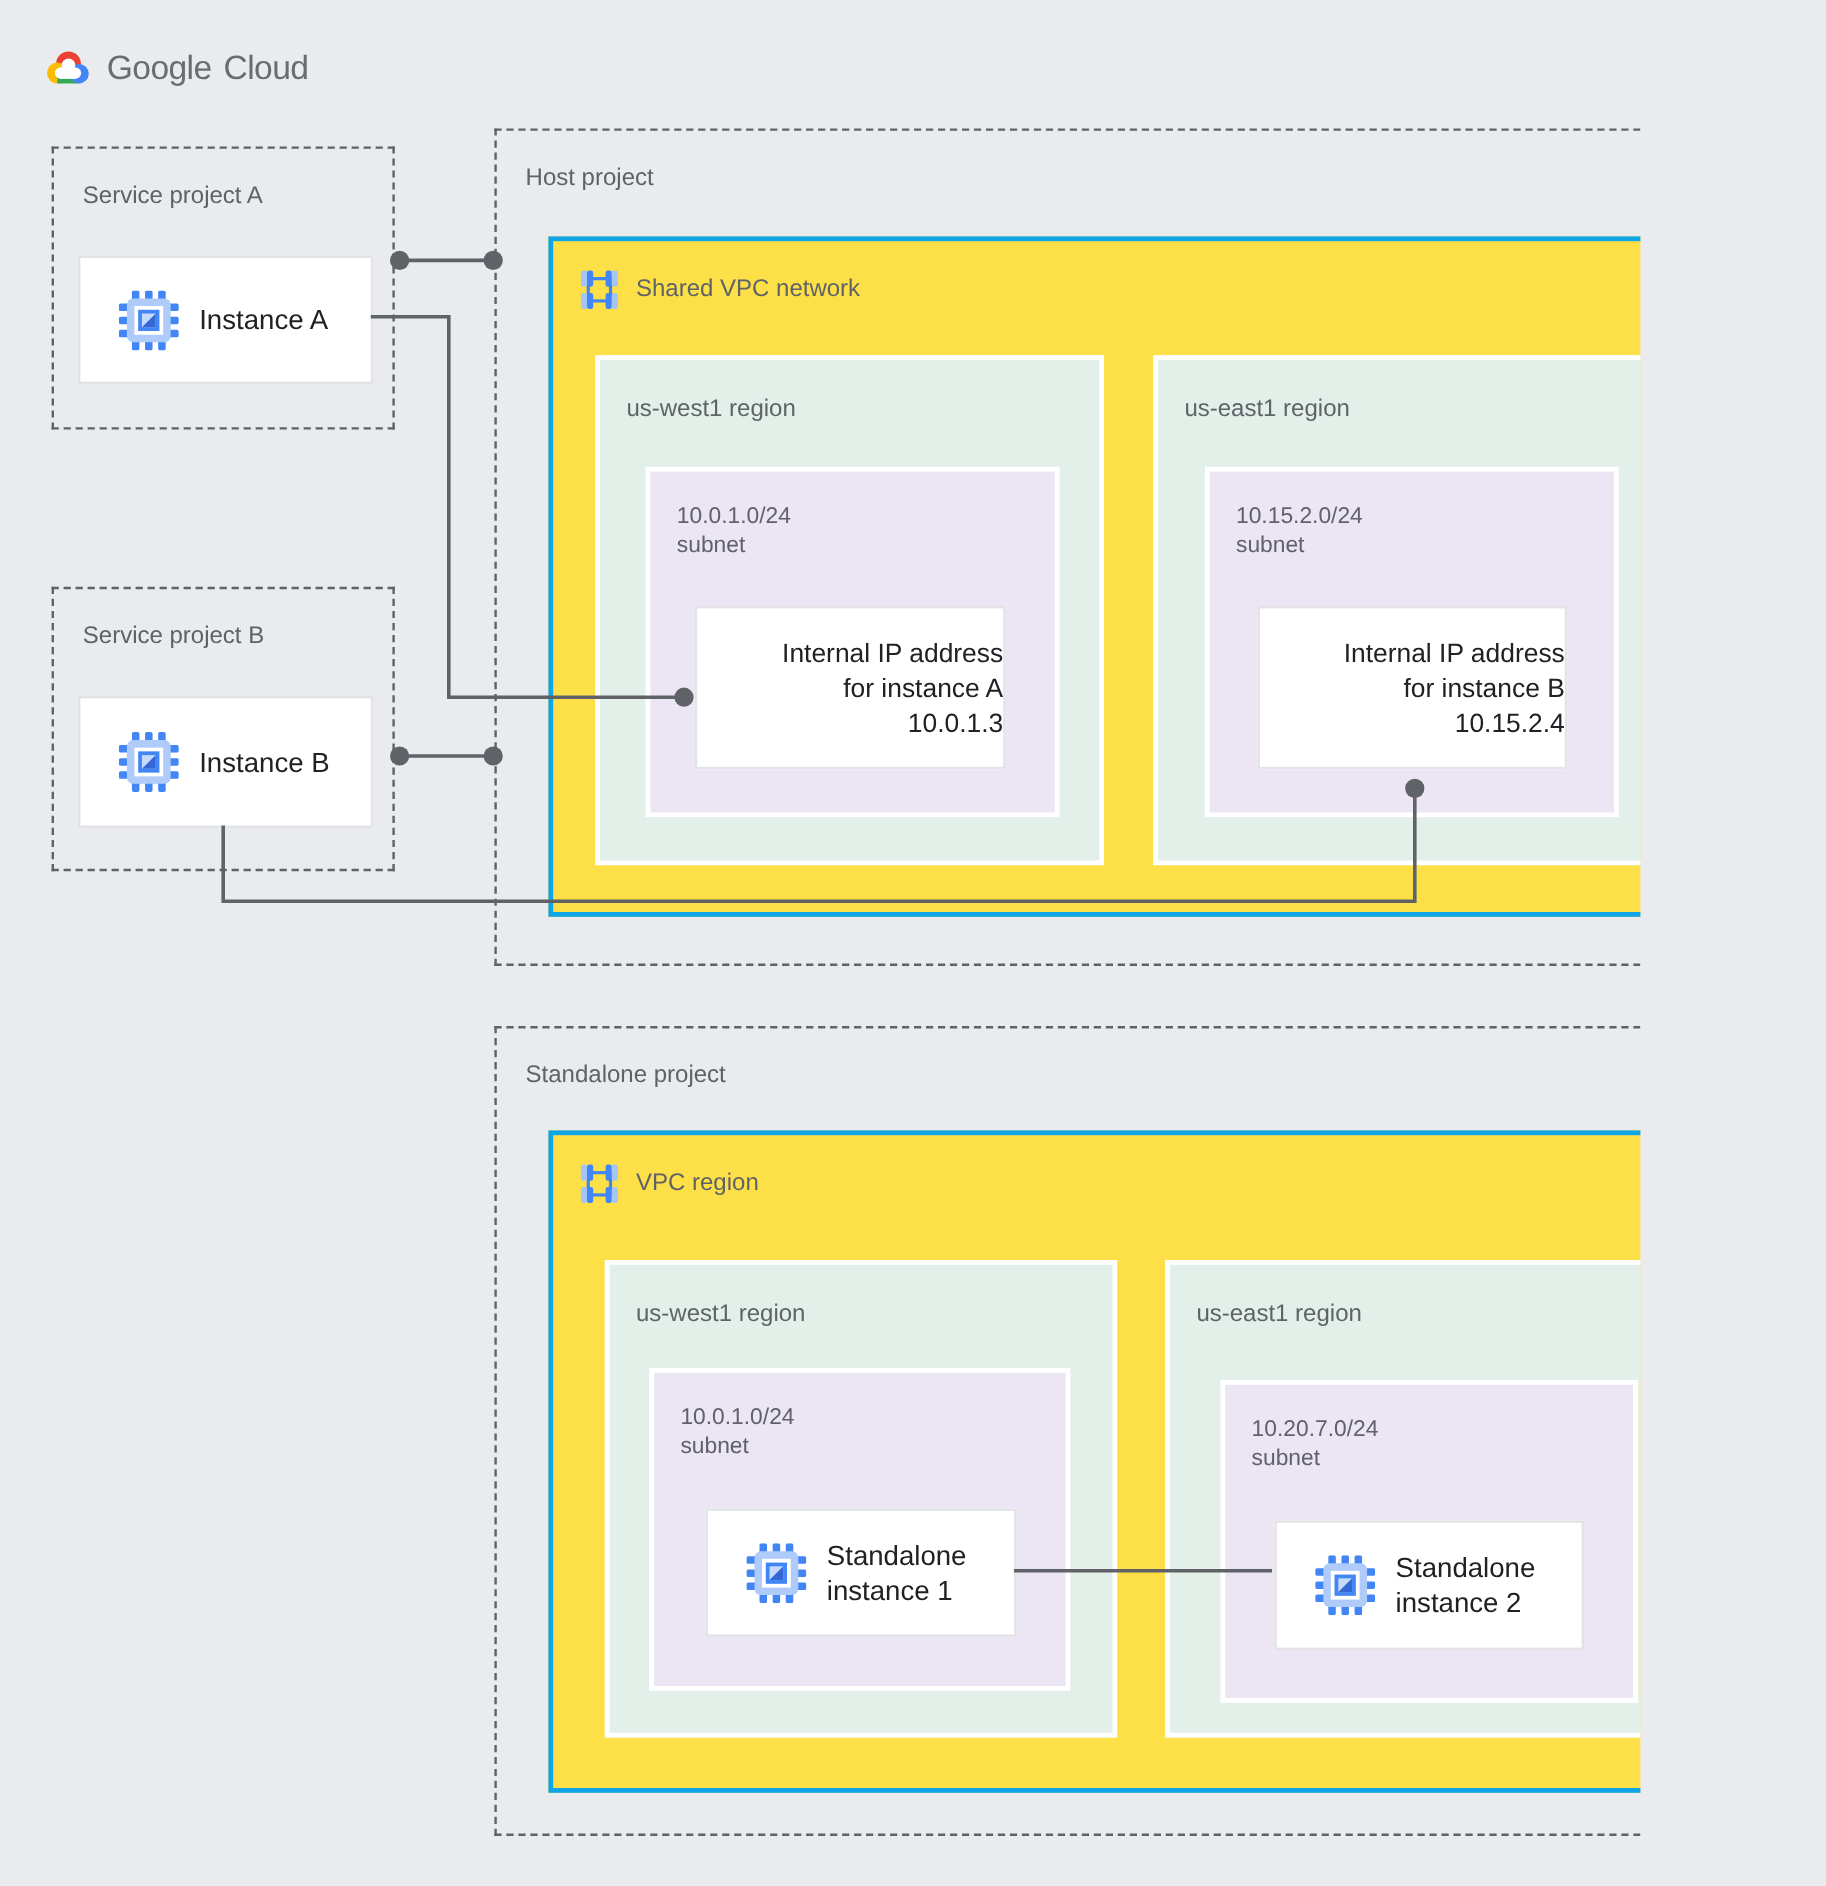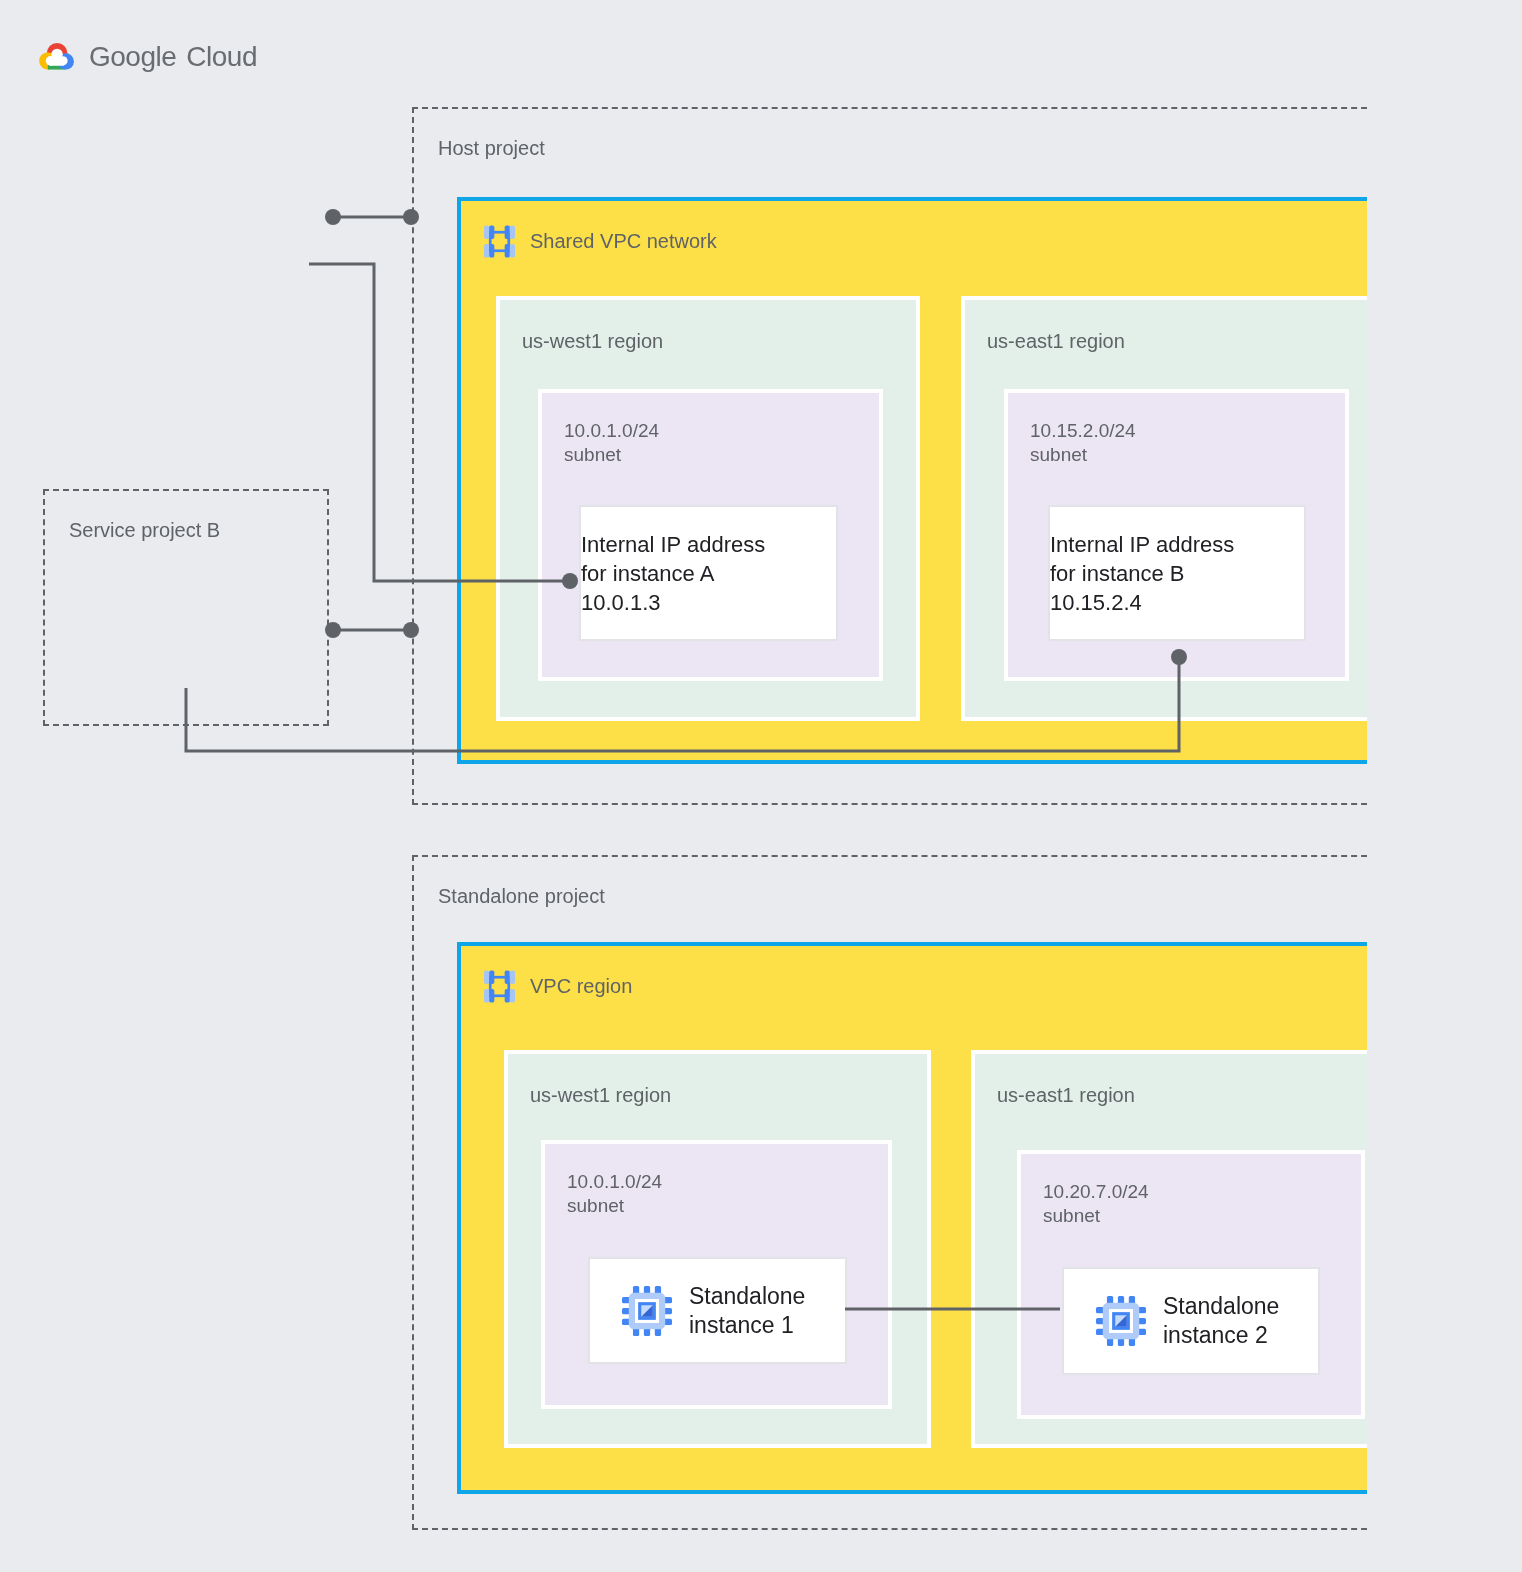--- a/index.html
+++ b/index.html
@@ -22,21 +22,21 @@
   .region-label { position:absolute; left:22px; top:30px; font-size:20px; color:#5F6368; white-space:nowrap; }
   .subnet-label { position:absolute; left:22px; top:26px; font-size:19px; line-height:24px; color:#5F6368; }
 
   .net-head { position:absolute; left:22px; top:24px; display:flex; align-items:center; gap:14px; }
   .net-head .lbl { font-size:20px; color:#5F6368; white-space:nowrap; }
 
   
   .card { background:#FFFFFF; border:2px solid #E2E3E6; }
   .inst-card { display:flex; align-items:center; padding-left:32px; gap:17px; }
   .inst-card .txt { font-size:23px; color:#202124; line-height:29px; }
-  .ip-card { display:flex; flex-direction:column; align-items:flex-start; justify-content:center;
+  .ip-card { display:flex; flex-direction:column; align-items:flex-end; justify-content:center;
              font-size:22px; line-height:29px; color:#202124; text-align:center; }
 
   
   #logo { position:absolute; left:33px; top:38px; display:flex; align-items:center; gap:10px; }
   #logo .g { font-size:28px; font-weight:500; color:#696D71; letter-spacing:-0.5px; }
   #logo .c { font-size:28px; font-weight:400; color:#696D71; letter-spacing:-0.5px; }
 
   
   #wires { position:absolute; left:0; top:0; pointer-events:none; z-index:50; }
 
@@ -95,23 +95,38 @@
       <circle cx="30" cy="21.5" r="7.5" fill="#4285F4"></circle>
       <circle cx="22" cy="15" r="5.2" fill="#FFFFFF"></circle>
       <circle cx="16" cy="21" r="4.4" fill="#FFFFFF"></circle>
       <circle cx="27.5" cy="21" r="4.2" fill="#FFFFFF"></circle>
       <rect x="15.5" y="17.5" width="12.5" height="8" fill="#FFFFFF"></rect>
     </svg>
     <span class="g">Google</span>
     <span class="c">Cloud</span>
   </div>
 
+  <div class="abs proj" style="left:43px;top:122px;width:286px;height:236px;">
+    <div class="proj-label">Service project A</div>
+    <div class="abs card inst-card" style="left:20px;top:89px;width:246px;height:107px;">
+      <svg class="icon" width="50" height="50" viewBox="0 0 48 48">
+          <use href="#chip-icon"></use>
+        </svg>
+      <span class="txt">Instance A</span>
+    </div>
+  </div>
 
   <div class="abs proj" style="left:43px;top:489px;width:286px;height:237px;">
     <div class="proj-label">Service project B</div>
+    <div class="abs card inst-card" style="left:20px;top:89px;width:246px;height:110px;">
+      <svg class="icon" width="50" height="50" viewBox="0 0 48 48">
+          <use href="#chip-icon"></use>
+        </svg>
+      <span class="txt">Instance B</span>
+    </div>
   </div>
 
   <div class="abs proj" style="left:412px;top:107px;width:1065px;height:698px;">
     <div class="proj-label">Host project</div>
 
     <div class="abs net" style="left:43px;top:88px;width:979px;height:567px;">
       <div class="net-head">
         <svg class="icon" width="33" height="33" viewBox="0 0 32 32">
             <use href="#vpc-icon"></use>
           </svg>

